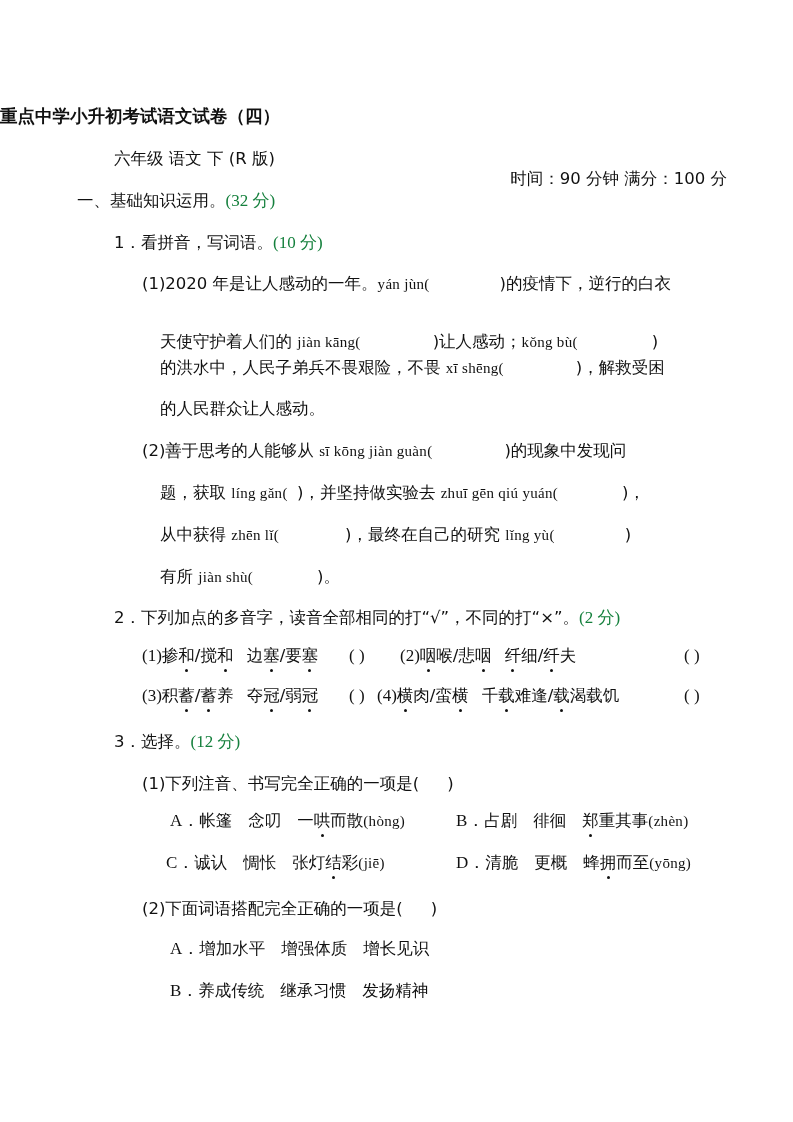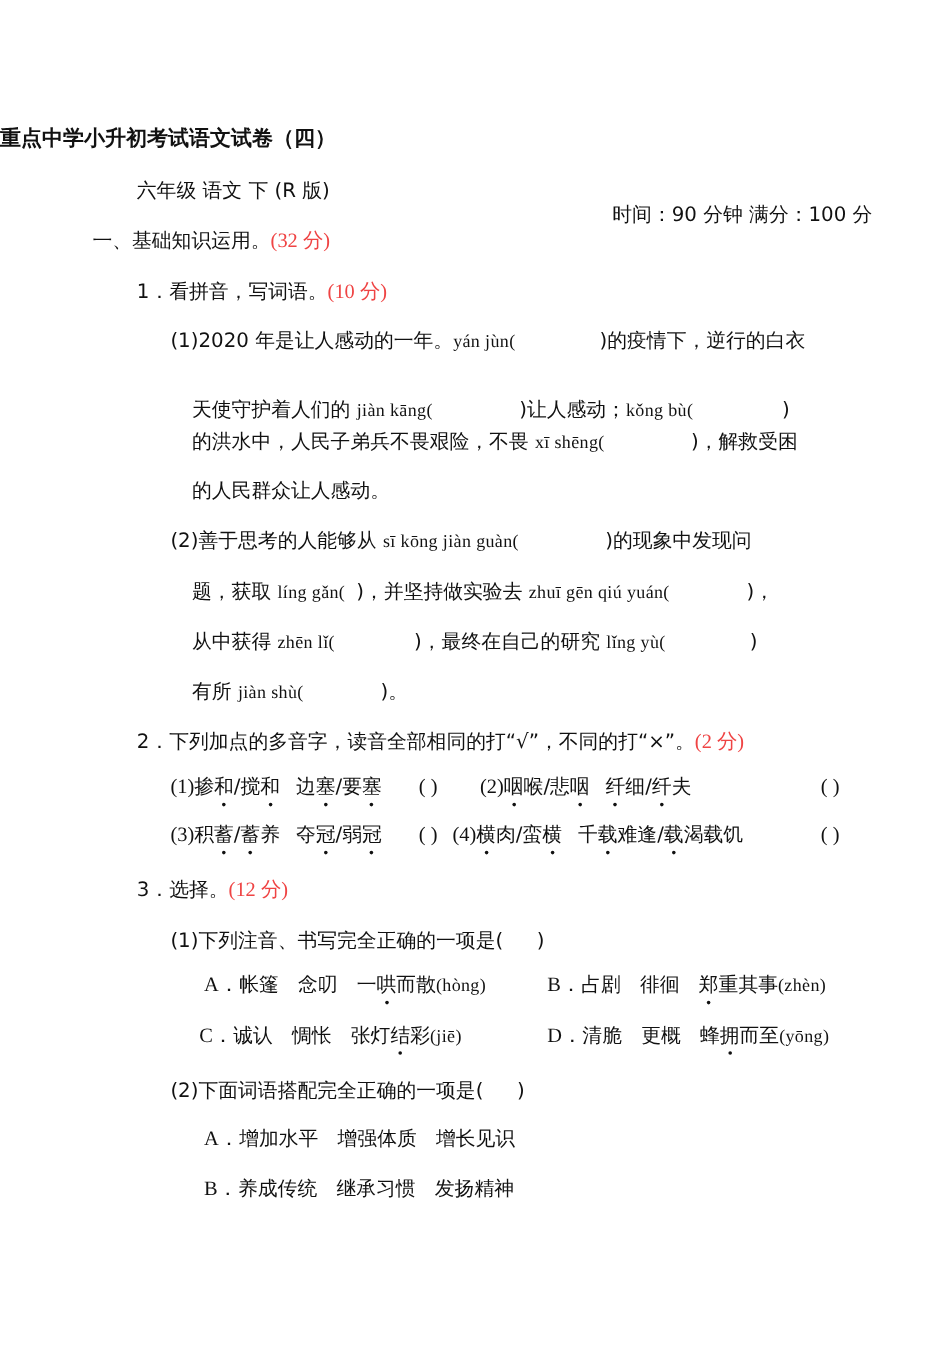--- a/index.html
+++ b/index.html
@@ -12,21 +12,21 @@
     position: absolute; white-space: nowrap; font-size: 16.5px; line-height: 22px;
   }
   .title {
     position: absolute; left: 0; width: 793px; top: 104px; text-align: left;
     font-size: 17.5px; font-weight: bold; line-height: 24px;
   }
   .meta-left { position: absolute; left: 114px; top: 148px; font-size: 16.5px; line-height: 22px; white-space: nowrap; }
   .meta-right { position: absolute; right: 66px; top: 148px; font-size: 16.5px; line-height: 22px; white-space: nowrap; margin-top: 20px; }
   .num { font-family: "Liberation Serif", serif; font-size: 17px; }
   .py { font-family: "Liberation Serif", serif; font-size: 15px; letter-spacing: 0.3px; }
-  .fen { color: #ef4444; }
+  .fen { color: #15803d; }
   .blank { display: inline-block; }
   .dot { position: relative; display: inline-block; }
   .dot::after {
     content: ""; position: absolute; left: 50%; bottom: -5px; width: 3px; height: 3px;
     margin-left: -1.5px; background: #111; border-radius: 50%;
   }
   .row { position: absolute; white-space: nowrap; font-size: 16.5px; line-height: 22px; }
   .paren { font-family: "Liberation Serif", serif; font-size: 17px; }
 </style>
 </head>

